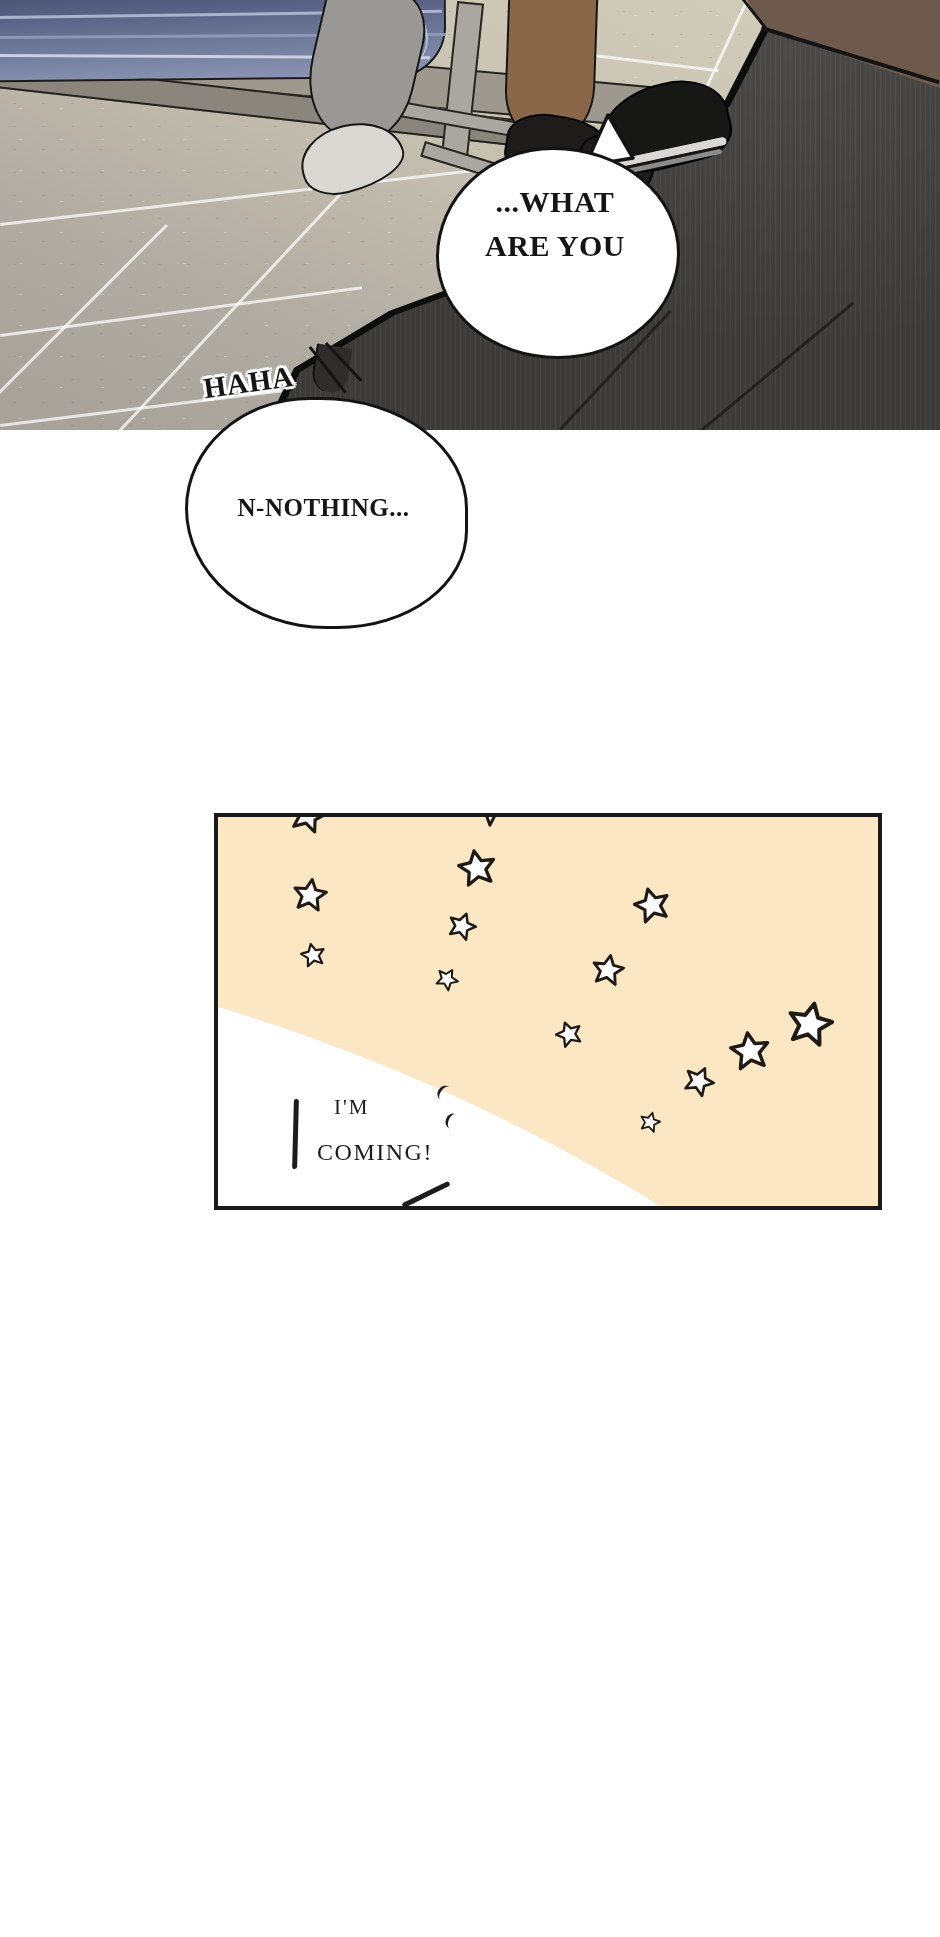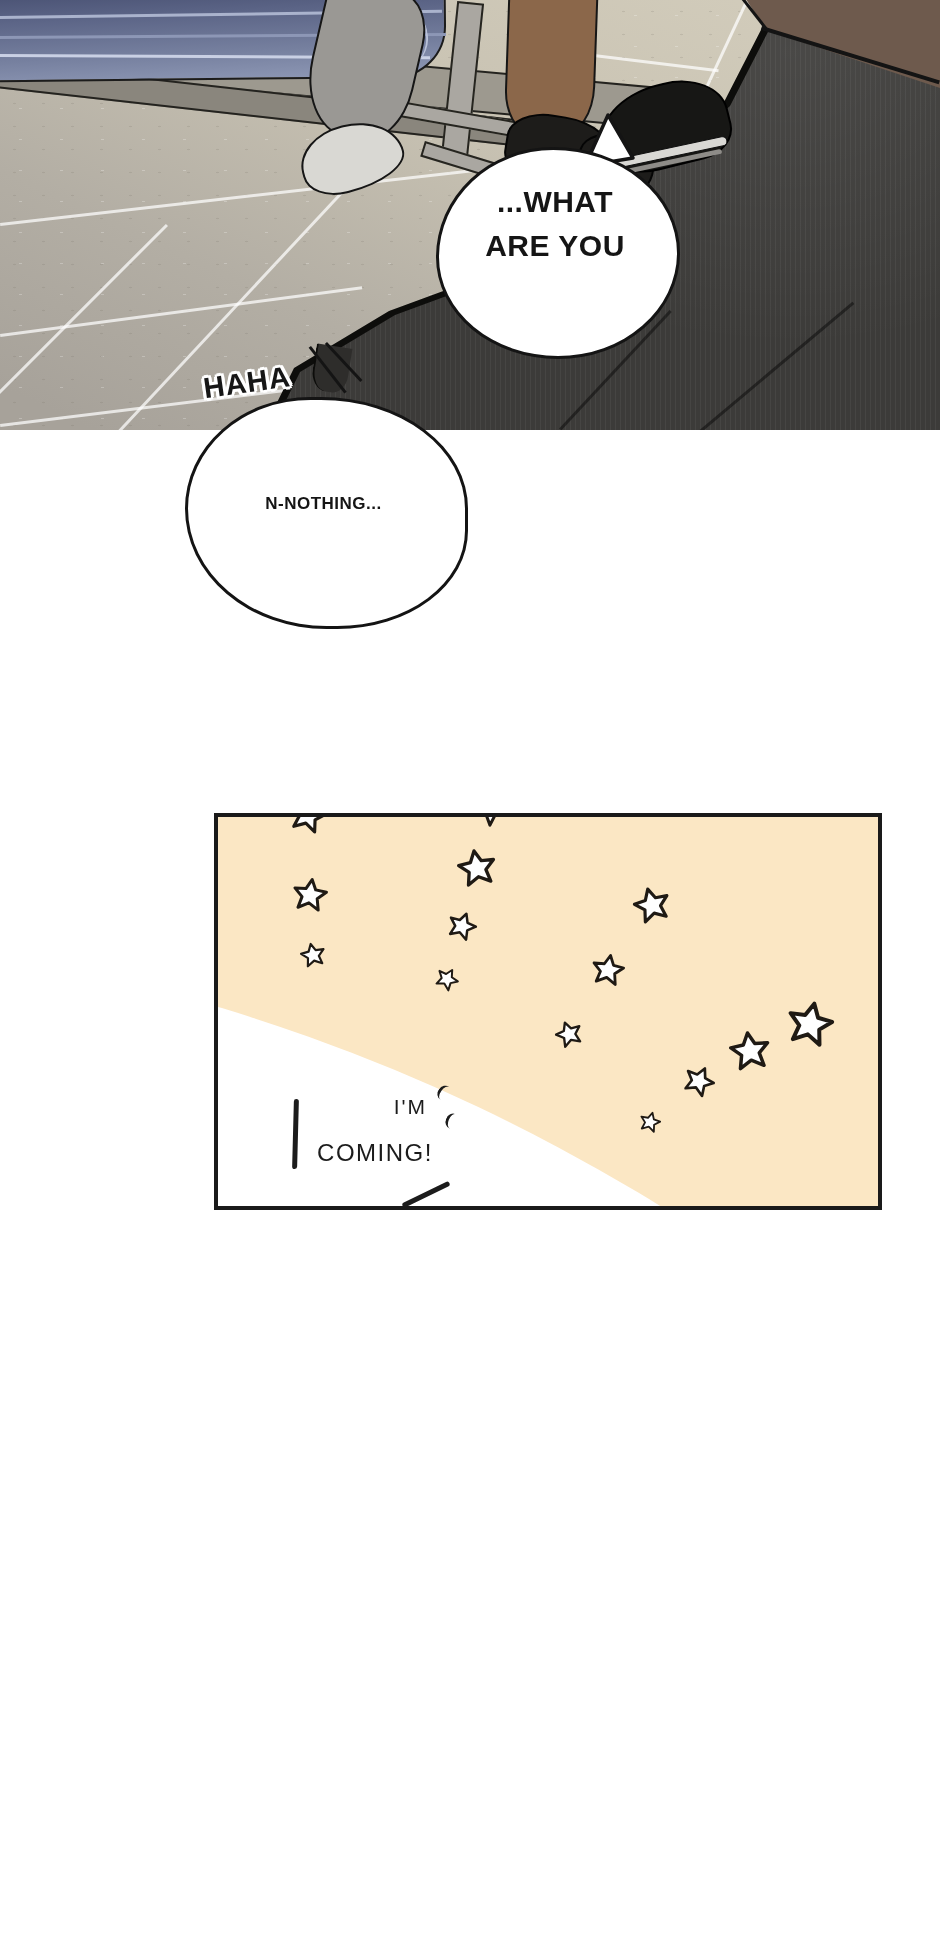--- a/index.html
+++ b/index.html
@@ -1,17 +1,17 @@
 <!DOCTYPE html>
 <html style="--panel-bg: #fbe7c4; --star-fill: #ffffff; --ink: #171717; --floor-light: #d3cdbc; --floor-dark: #a7a29a; --mat-blue: #5b6486; --mat-blue-light: #8f99b6; --platform-edge: #9d998f; --metal-gray: #aaa7a1; --pants-gray: #9a9894; --sock-light: #d9d8d3; --pants-brown: #8b674a; --sock-black: #1d1c1a; --figure-dark: #3c3b39; --head-brown: #6e5a4d;"><head>
 <meta charset="utf-8">
 <style>
   html,body{margin:0;padding:0;background:#ffffff;}
   #page{position:relative;width:940px;height:1937px;margin:0 auto;background:#fff;overflow:hidden;
-        font-family:Liberation Sans, sans-serif;}
+        font-family:Liberation Serif, serif;}
   .abs{position:absolute;}
 
   
   #scene{position:absolute;left:0;top:0;width:940px;height:430px;overflow:hidden;}
   #floor{position:absolute;inset:0;
      background:
        radial-gradient(rgba(110,104,94,.18) 1px, transparent 1.3px),
        radial-gradient(rgba(255,255,255,.25) 1px, transparent 1.2px),
        linear-gradient(205deg,#d3cdbc 4%,#c9c3b3 38%,#b3aea4 70%,#a7a29a 95%);
      background-size:29px 23px,41px 31px,auto;}
@@ -68,31 +68,31 @@
   #sole1{position:absolute;left:4px;bottom:10px;width:118px;height:8px;background:#d9d8d4;border:1.5px solid #101010;border-radius:5px;transform:rotate(2deg);}
   #sole2{position:absolute;left:8px;bottom:3px;width:108px;height:5px;background:#8e8c88;border-radius:4px;transform:rotate(2deg);}
 
   
   .bubble{position:absolute;background:#ffffff;border:3.5px solid #141414;}
   #bubble-what{left:436px;top:147px;width:238px;height:206px;border-radius:48% 52% 50% 50% / 52% 50% 50% 48%;}
   #bubble-what-text{left:436px;top:180px;width:238px;text-align:center;
      font-weight:bold;font-size:30px;line-height:44px;color:#151515;letter-spacing:.5px;}
   #bubble-nothing{left:185px;top:397px;width:277px;height:226px;border-radius:46% 54% 48% 52% / 50% 50% 44% 54%;}
   #bubble-nothing-text{left:185px;top:494px;width:277px;text-align:center;
-     font-weight:bold;font-size:17px;color:#151515;letter-spacing:.5px;}
+     font-weight:bold;font-size:25px;color:#151515;letter-spacing:.5px;}
   #sfx-haha{left:203px;top:364px;width:120px;font-weight:bold;font-size:29px;color:#161616;
      transform:rotate(-8deg);letter-spacing:1px;
      text-shadow:-3px 0 #fff,3px 0 #fff,0 -3px #fff,0 3px #fff,-2px -2px #fff,2px -2px #fff,-2px 2px #fff,2px 2px #fff,-3px 2px #fff,3px -2px #fff;}
 
   
   #star-panel{position:absolute;left:214px;top:813px;width:668px;height:397px;background:#fbe7c4;
      border:4px solid #1a1a1a;box-sizing:border-box;overflow:hidden;}
   #cloud{position:absolute;left:-2396px;top:111px;width:3720px;height:3720px;border-radius:50%;background:#ffffff;}
   .star{position:absolute;}
-  #im-text{position:absolute;left:129px;top:278px;width:80px;text-align:right;font-size:21px;color:#1c1c1c;letter-spacing:2px;}
+  #im-text{position:absolute;left:116px;top:278px;width:80px;text-align:left;font-size:21px;color:#1c1c1c;letter-spacing:2px;}
   #coming-text{position:absolute;left:82px;top:322px;width:150px;text-align:center;font-size:24px;color:#1c1c1c;letter-spacing:1.5px;}
   .handstroke{position:absolute;background:#1c1c1c;border-radius:3px;}
   #vbar{left:75px;top:282px;width:5px;height:70px;transform:rotate(1.5deg);}
   #swoosh{left:182px;top:375px;width:52px;height:5px;transform:rotate(-26deg);}
   .ditto{position:absolute;width:16px;height:12px;border:none;border-top:3px solid #1c1c1c;border-radius:50%;}
   #ditto1{left:219px;top:269px;transform:rotate(-55deg);}
   #ditto2{left:227px;top:297px;transform:rotate(-68deg);}
 </style>
 </head>
 <body>

